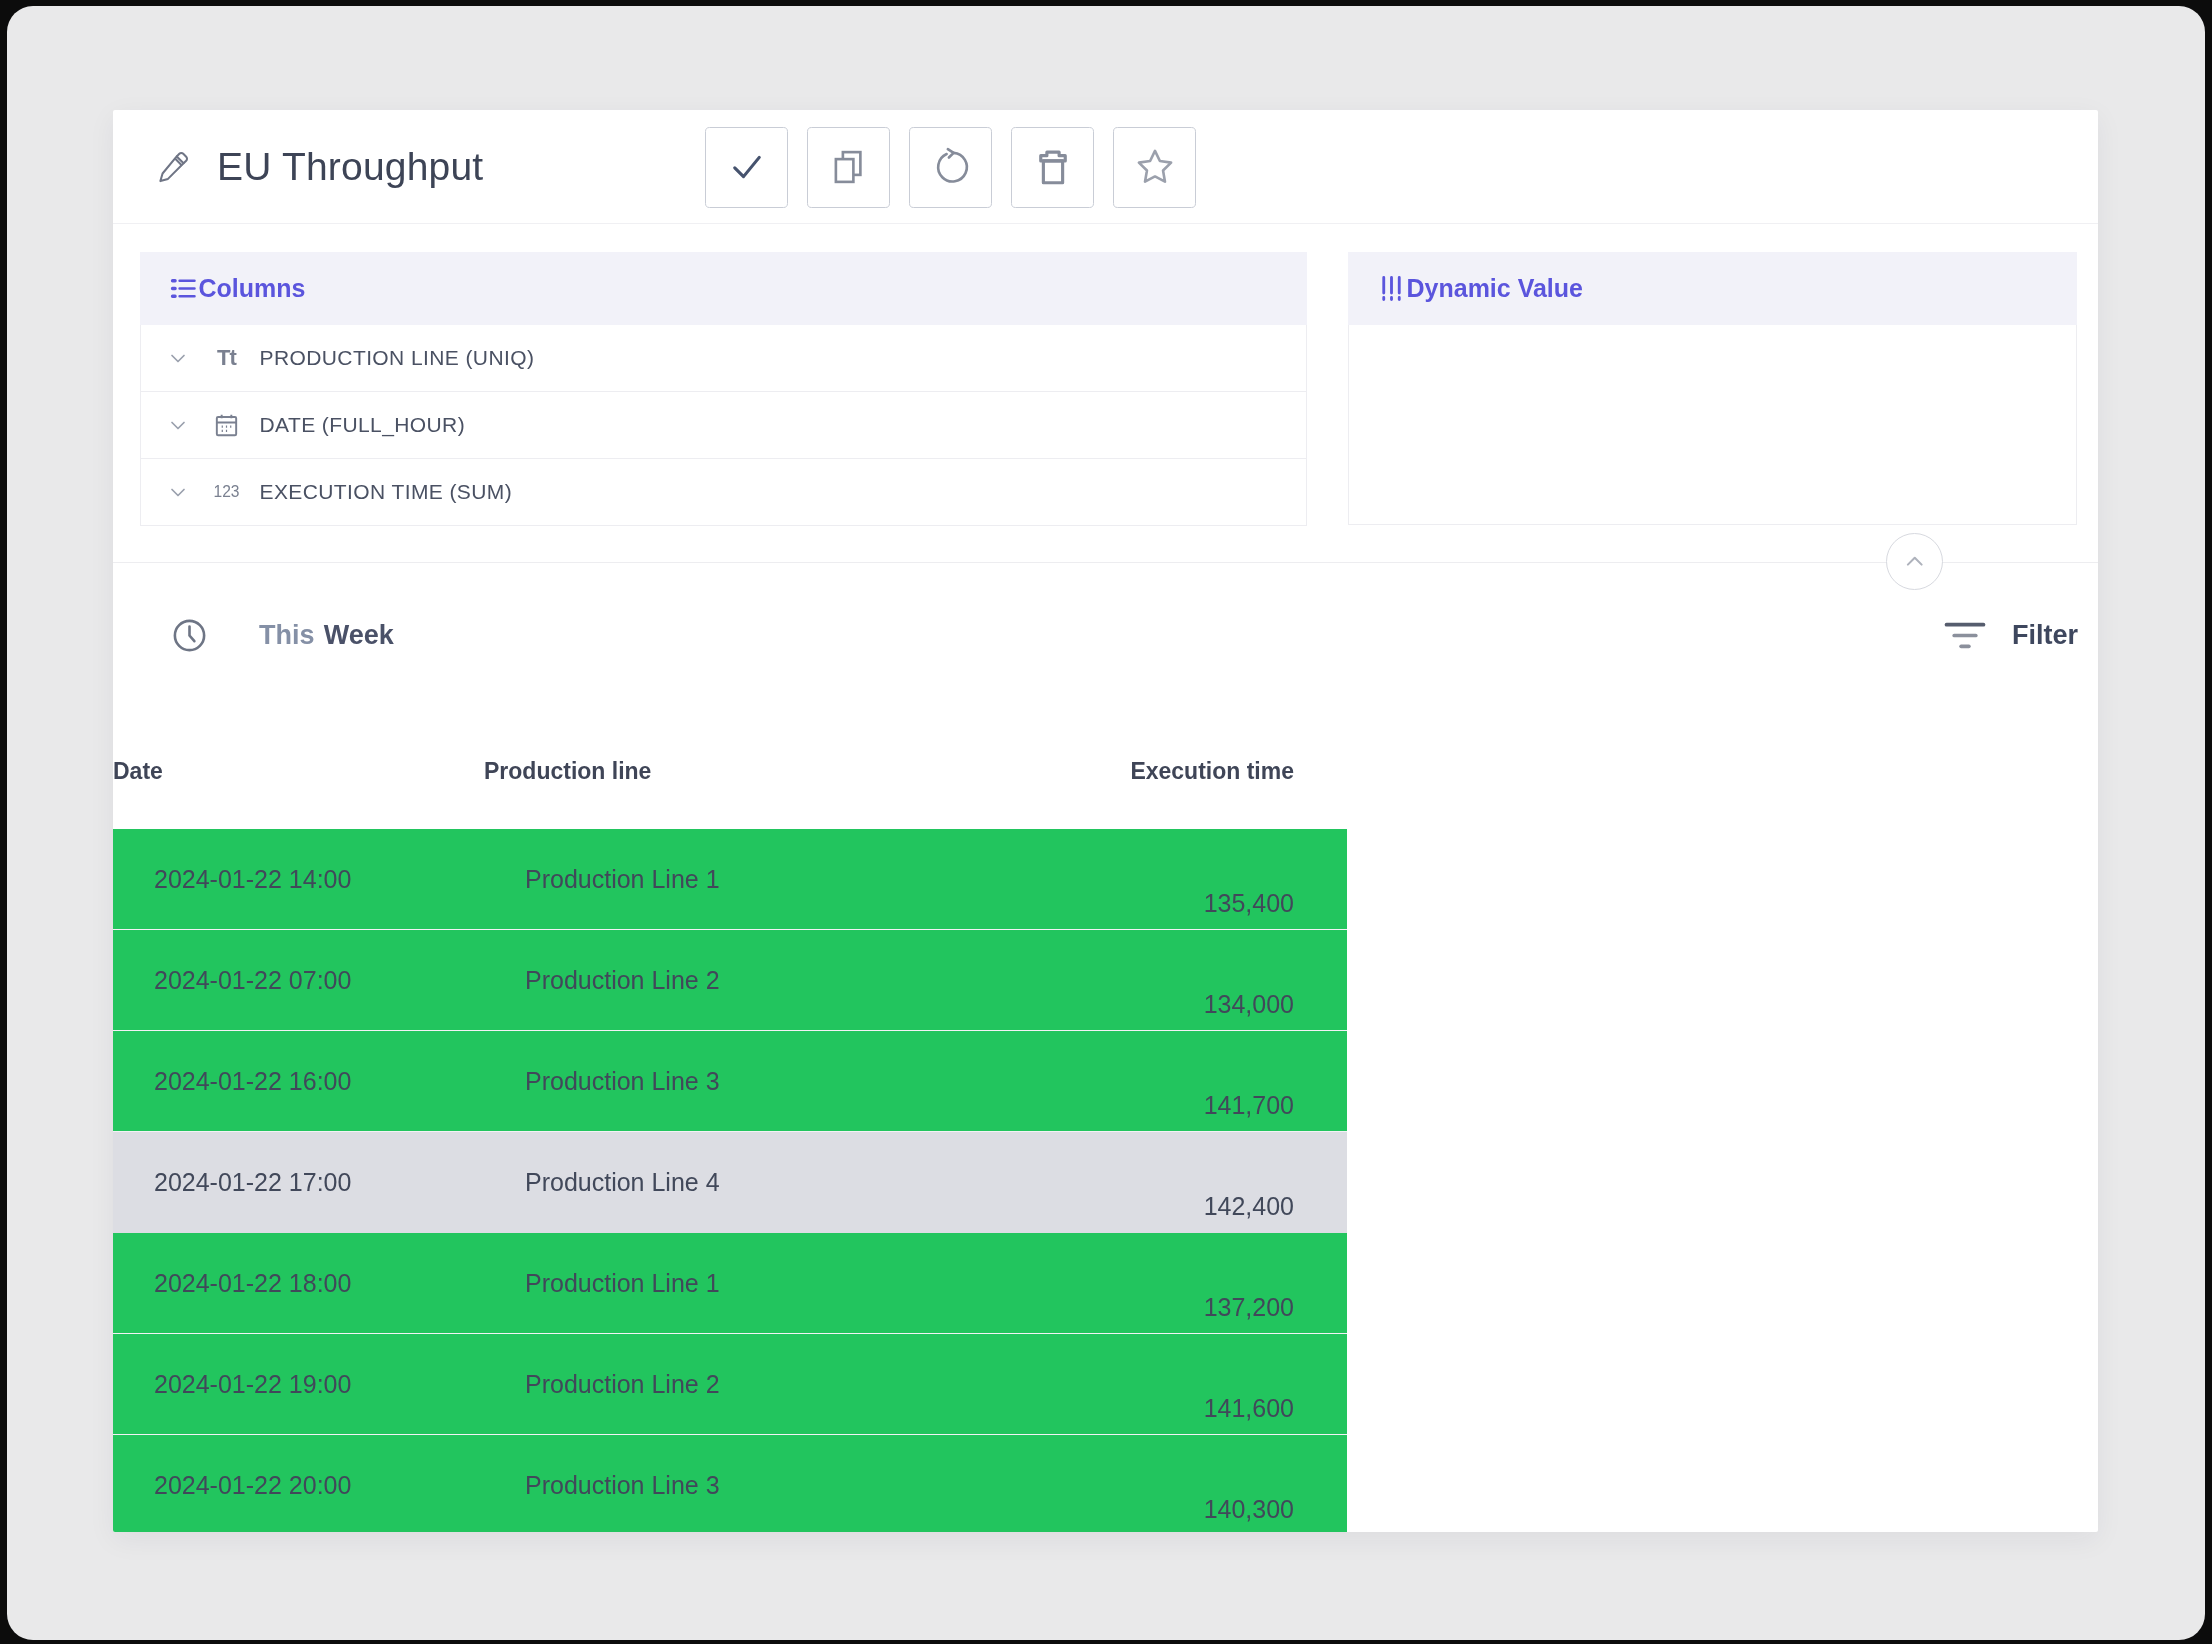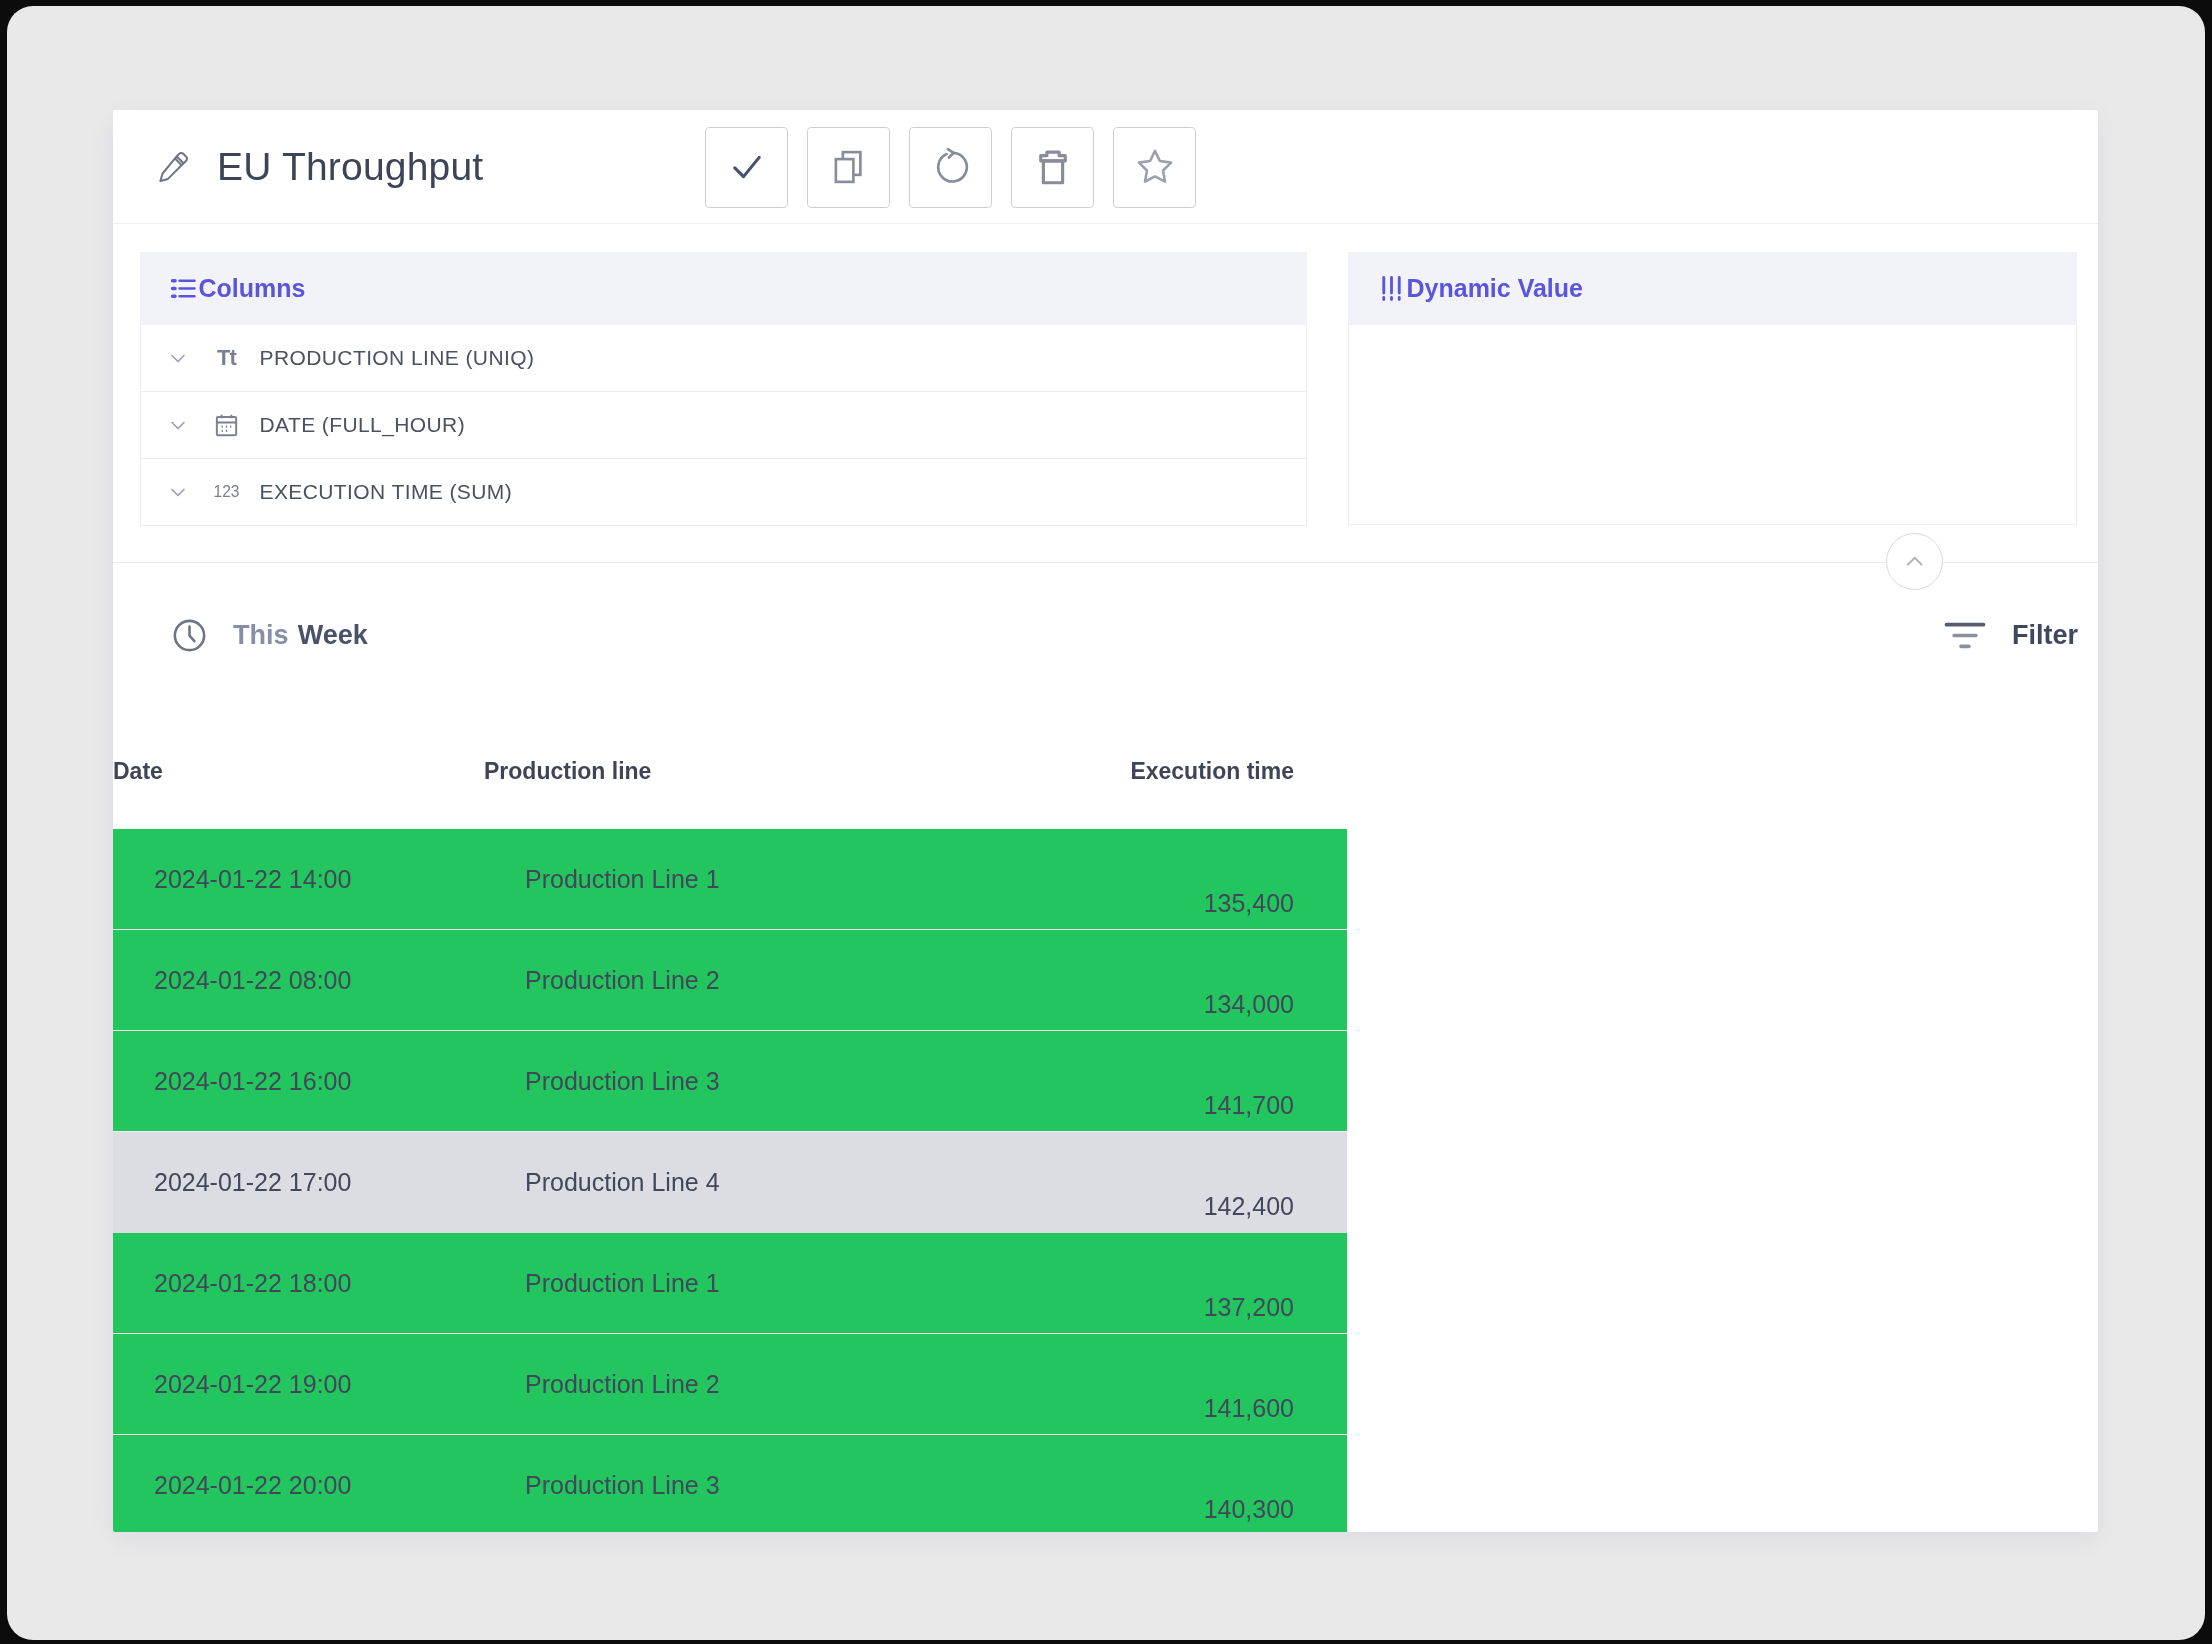--- a/index.html
+++ b/index.html
@@ -38,21 +38,21 @@
   .col-label{margin-left:13px;font-size:21px;color:#4a5163;letter-spacing:0.4px;}
 
   
   .divider{position:absolute;left:0;top:452px;width:100%;height:0.9px;background:#ededf0;}
   .collapse-btn{position:absolute;left:1773px;top:423px;width:57px;height:57px;border-radius:50%;
                 background:#fff;border:0.9px solid #d7d9df;box-sizing:border-box;
                 display:flex;align-items:center;justify-content:center;cursor:pointer;}
   .collapse-btn svg{width:27.5px;height:27.5px;}
 
   
-  .filter-bar{position:absolute;left:0;top:496px;width:100%;height:59px;display:flex;align-items:center;}
+  .filter-bar{position:absolute;left:0;top:496px;width:100%;height:59px;display:flex;align-items:center;gap:26px;}
   .clock{margin-left:57px;width:39px;height:39px;flex:0 0 auto;}
   .period{margin-left:24px;font-size:27px;font-weight:bold;}
   .period .p1{color:#8590a6;}
   .period .p2{color:#4a5168;margin-left:9.2px;}
   .filter-group{position:absolute;right:20px;top:0;height:59px;display:flex;align-items:center;cursor:pointer;}
   .filter-icon{width:46px;height:37px;}
   .filter-label{margin-left:24px;font-size:27px;font-weight:bold;color:#3e475e;}
 
   
   .thead{position:absolute;left:0;top:634px;width:1234px;height:55px;display:grid;
@@ -205,21 +205,21 @@
       <div class="th th-value">Execution time</div>
     </div>
 
     <div class="tbody">
       <div class="trow">
         <div class="td td-date">2024-01-22 14:00</div>
         <div class="td td-line">Production Line 1</div>
         <div class="td td-value">135,400</div>
       </div>
       <div class="trow">
-        <div class="td td-date">2024-01-22 08:00</div>
+        <div class="td td-date">2024-01-22 07:00</div>
         <div class="td td-line">Production Line 2</div>
         <div class="td td-value">134,000</div>
       </div>
       <div class="trow">
         <div class="td td-date">2024-01-22 16:00</div>
         <div class="td td-line">Production Line 3</div>
         <div class="td td-value">141,700</div>
       </div>
       <div class="trow highlight">
         <div class="td td-date">2024-01-22 17:00</div>

